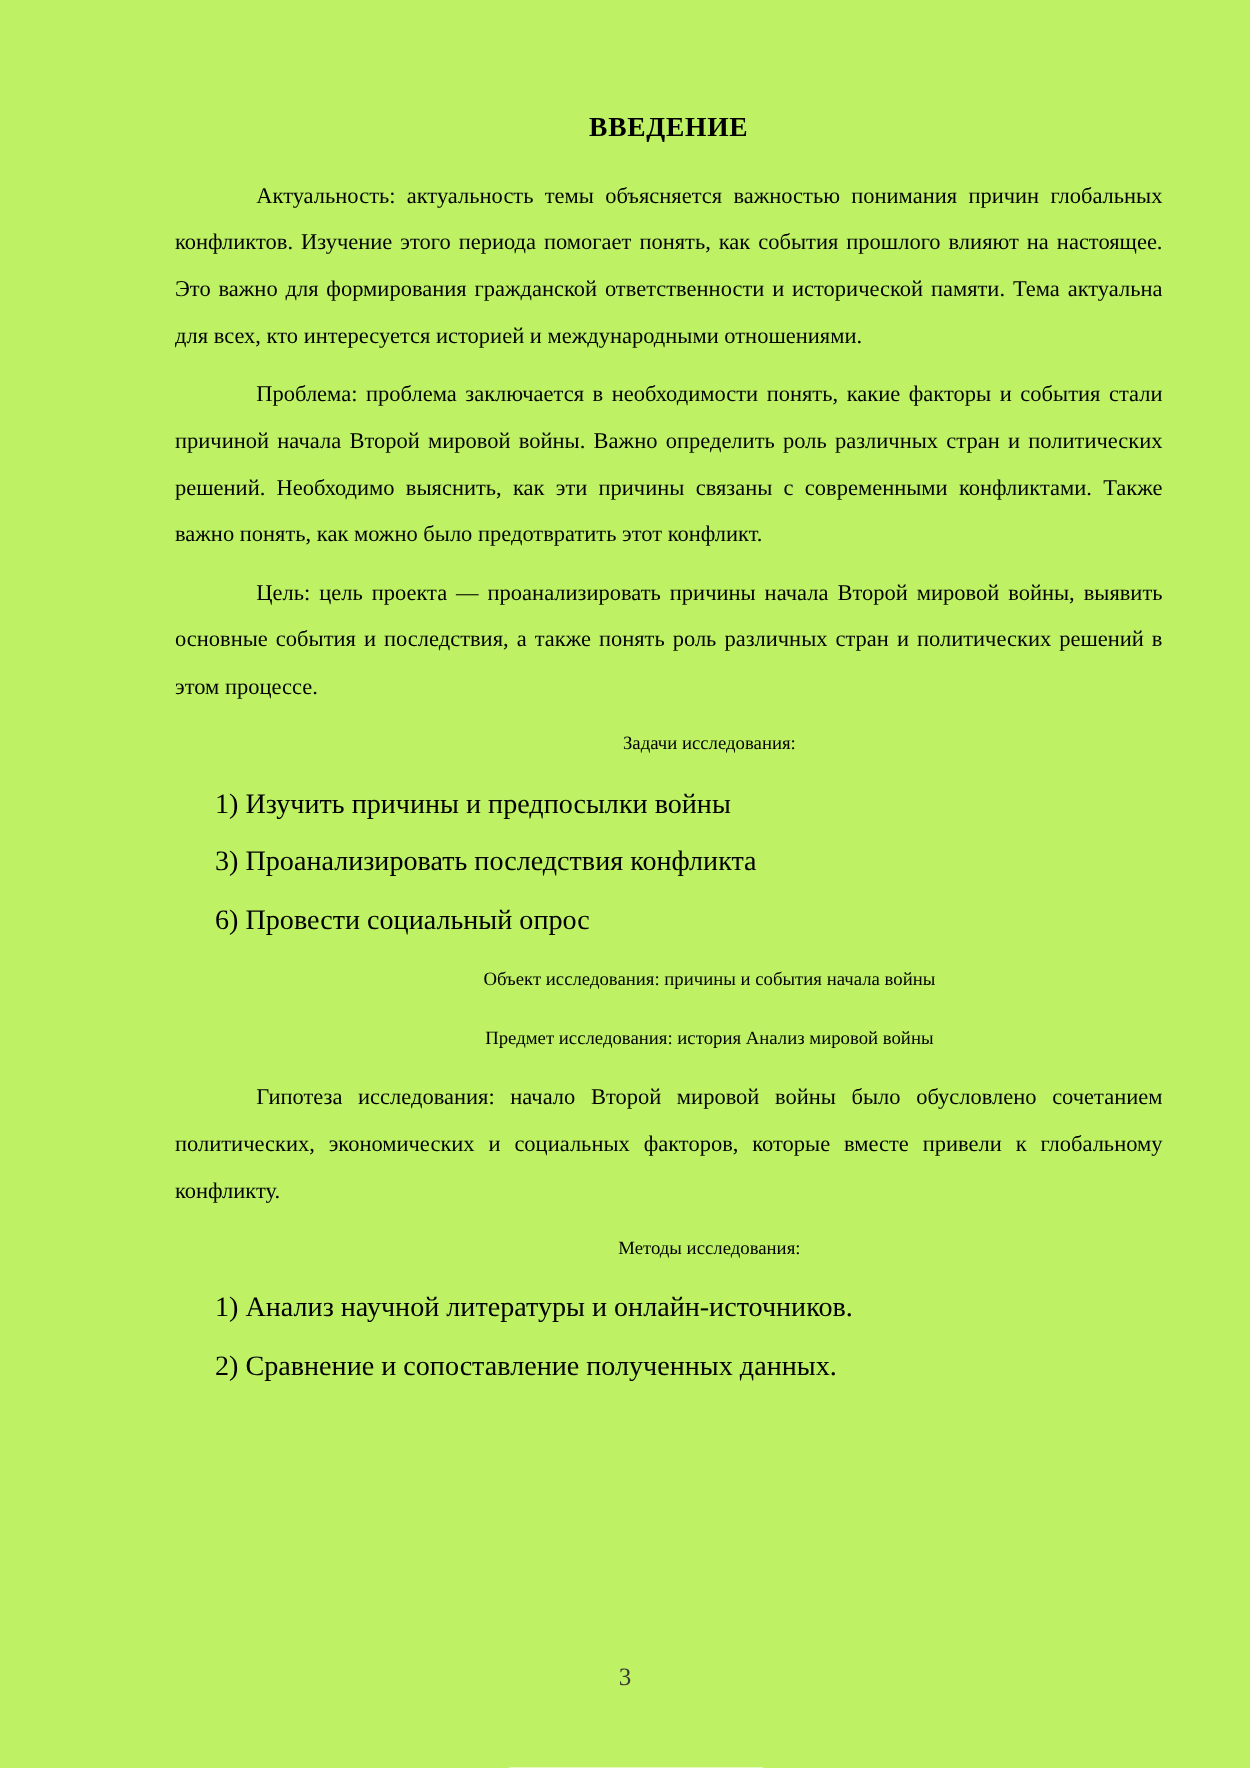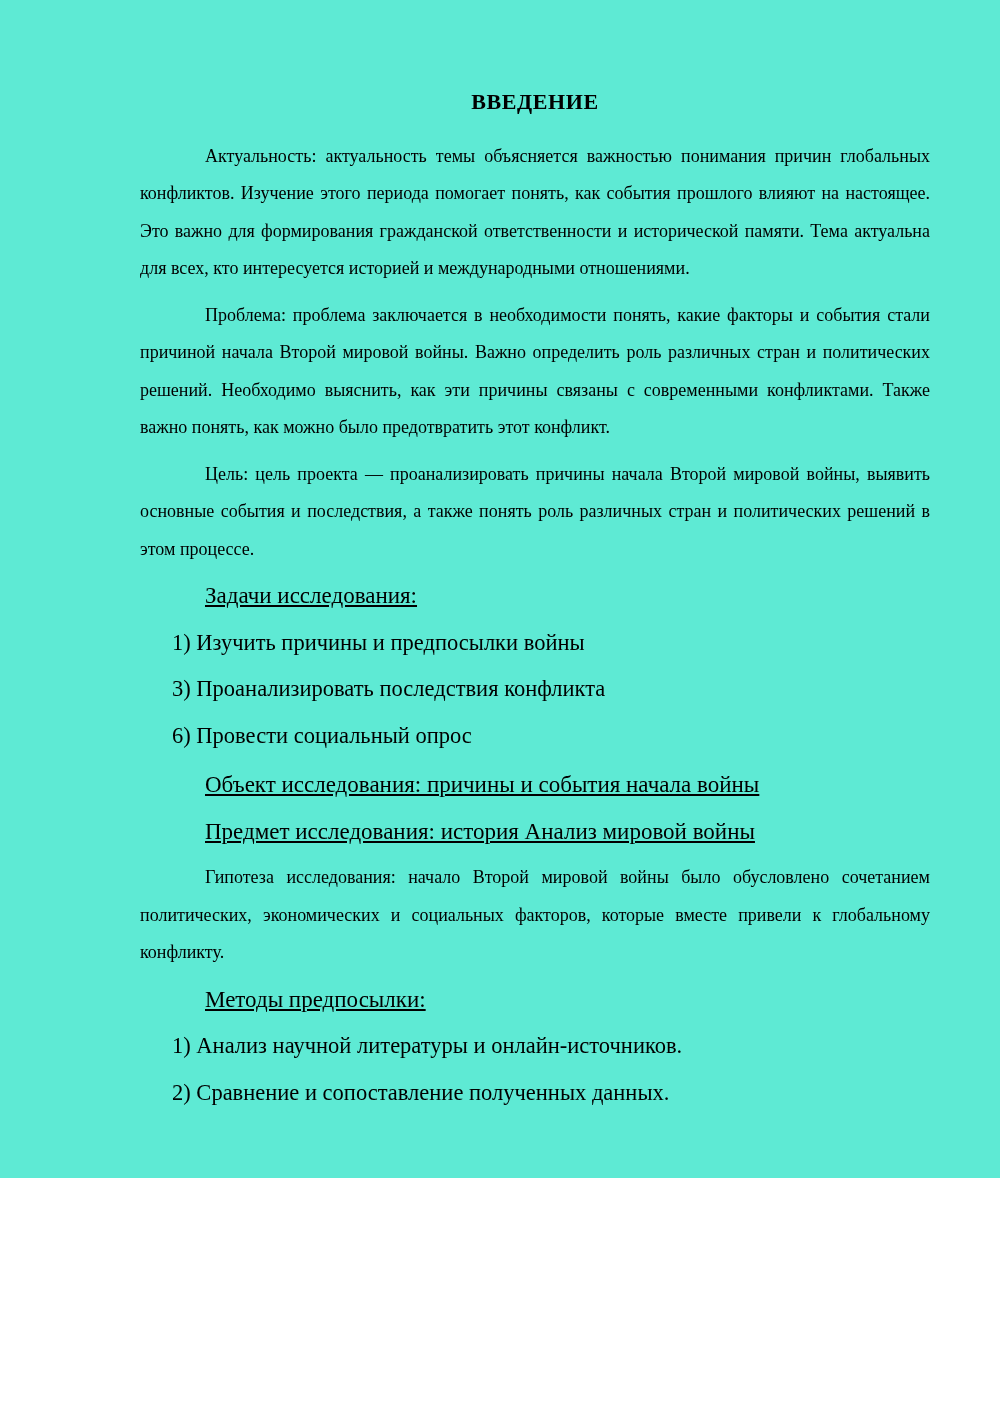--- a/index.html
+++ b/index.html
@@ -8,22 +8,22 @@
     padding: 0;
     background: #ffffff;
   }
   body {
     font-family: "Liberation Serif", "DejaVu Serif", serif;
     color: #000000;
   }
   .page {
     position: relative;
     width: 1000px;
-    height: 1178px;
-    background: #5eead4;
+    height: 1414px;
+    background: #bef264;
     overflow: hidden;
   }
   .content {
     position: absolute;
     left: 140px;
     top: 88px;
     width: 790px;
   }
   .doc-title {
     font-size: 22px;
@@ -36,26 +36,25 @@
   .para {
     font-size: 18px;
     line-height: 37.5px;
     text-align: justify;
     text-justify: inter-word;
     text-indent: 65px;
     margin: 0 0 9px 0;
     hyphens: none;
   }
   .line-item {
-    font-size: 23px;
+    font-size: 15px;
     line-height: 37.5px;
-    text-align: left;
+    text-align: center;
     text-indent: 65px;
     margin: 0 0 9px 0;
-    text-decoration: underline;
   }
   .list {
     margin: 0;
     padding: 0;
     list-style: none;
   }
   .list-item {
     font-size: 22.5px;
     line-height: 37.5px;
     text-align: left;
@@ -98,21 +97,21 @@
     </ul>
 
     <div class="spacer-sm"></div>
 
     <p class="line-item">Объект исследования: причины и события начала войны</p>
 
     <p class="line-item">Предмет исследования: история Анализ мировой войны</p>
 
     <p class="para">Гипотеза исследования: начало Второй мировой войны было обусловлено сочетанием политических, экономических и социальных факторов, которые вместе привели к глобальному конфликту.</p>
 
-    <p class="line-item">Методы предпосылки:</p>
+    <p class="line-item">Методы исследования:</p>
 
     <ul class="list">
       <li class="list-item">1) Анализ научной литературы и онлайн-источников.</li>
       <li class="list-item">2) Сравнение и сопоставление полученных данных.</li>
     </ul>
 
   </div>
 
   <div class="page-number">3</div>
 

